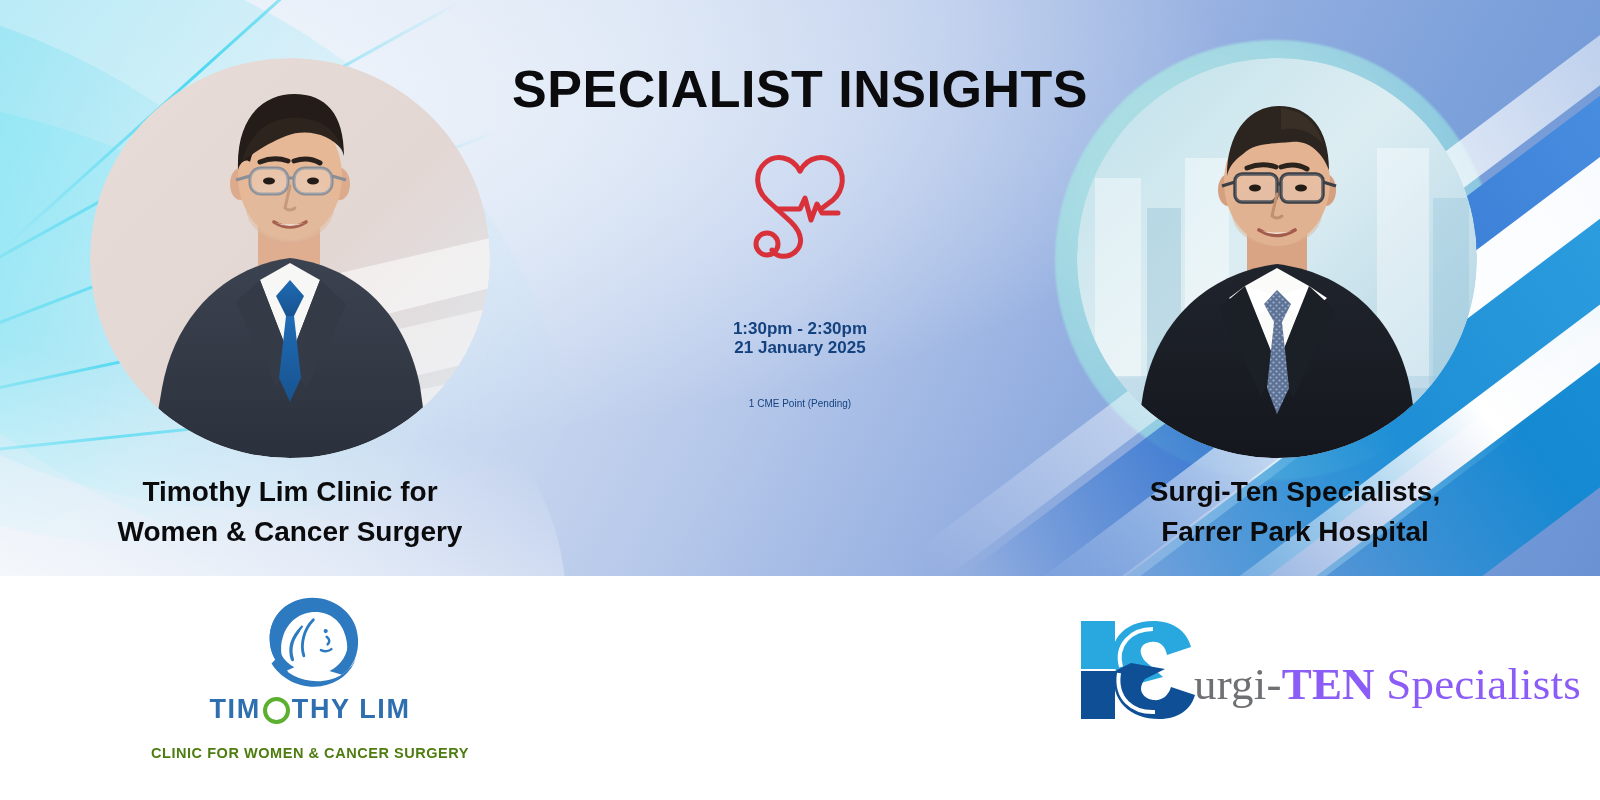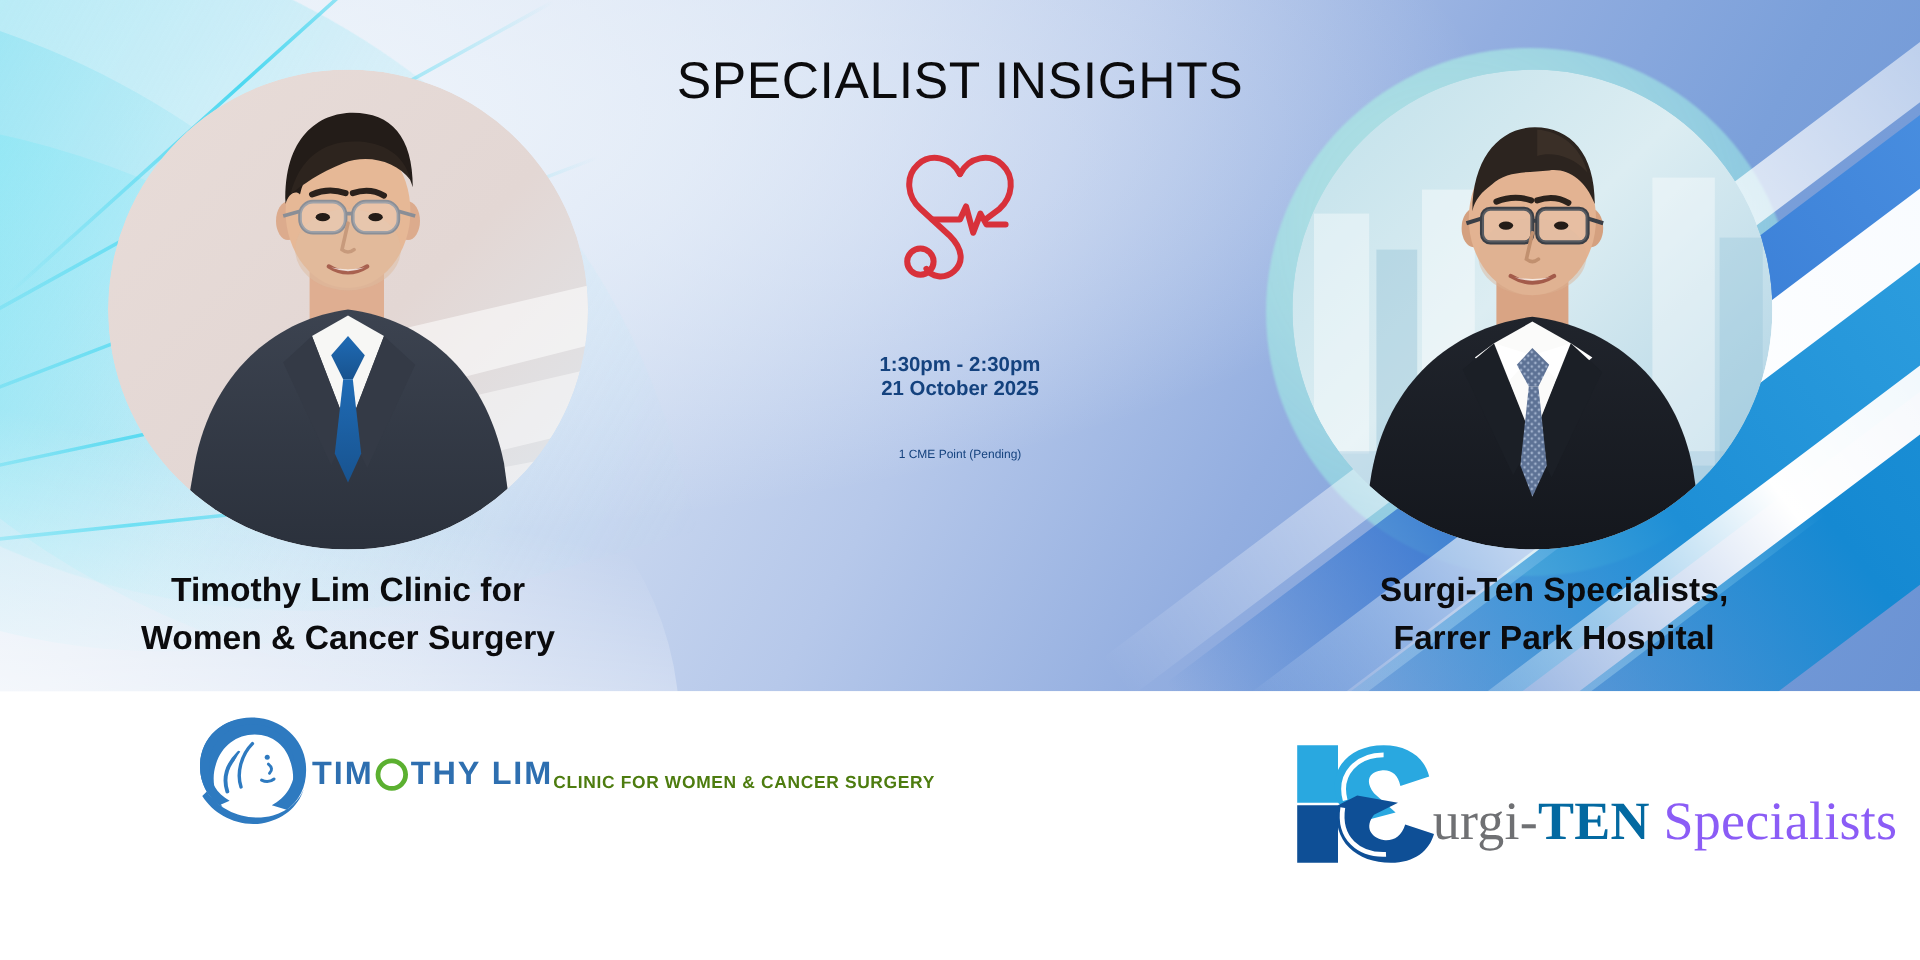--- a/index.html
+++ b/index.html
@@ -123,23 +123,23 @@
 
   
   .center-col{
     position:absolute;
     left:400px; top:0;
     width:800px; height:576px;
     text-align:center;
   }
   .hero-title{
     margin:0;
-    padding-top:46px;
-    font-size:43px;
-    font-weight:normal;
+    padding-top:62px;
+    font-size:52px;
+    font-weight:bold;
     letter-spacing:.5px;
     color:#0b0b0d;
     line-height:1.05;
   }
   .icon-wrap{
     margin-top:28px;
     display:flex;
     justify-content:center;
   }
   .time-block{
@@ -174,21 +174,21 @@
     position:absolute;
     left:0; top:576px;
     width:1600px; height:224px;
     background:#ffffff;
   }
   .logo{
     position:absolute;
     display:flex;
     align-items:center;
   }
-  #logo-timothy{left:155px; top:595px; width:310px; flex-direction:row;}
+  #logo-timothy{left:155px; top:595px; width:310px; flex-direction:column;}
   .tl-mark{width:105px;height:95px;}
   .tl-name{
     margin-top:4px;
     font-size:27px;
     font-weight:bold;
     letter-spacing:1.6px;
     color:#2e6fb0;
     white-space:nowrap;
     display:flex;
     align-items:center;
@@ -215,21 +215,21 @@
   .st-mark{width:125px;height:110px;margin-right:-6px;}
   .st-text{
     font-family:"Liberation Serif", serif;
     font-size:45px;
     letter-spacing:.2px;
     white-space:nowrap;
     position:relative;
     top:14px;
   }
   .st-text .gray{color:#6f7073;}
-  .st-text .cyan{color:#0369a1;font-weight:bold;margin-top:25px;}
+  .st-text .cyan{color:#8b5cf6;font-weight:bold;margin-top:25px;}
   .st-text .spec{color:#8b5cf6;}
 </style>
 </head>
 <body>
 
 <div id="banner">
 
   <div class="hero">
 
     <div class="ribbon rb1"></div>
@@ -428,21 +428,21 @@
 
             <path d="M30 64 H 53 l 5 -11 6 22 6 -16 5 9 h 16"></path>
 
             <circle cx="20" cy="99" r="11"></circle>
           </svg>
         </span>
       </div>
 
       <div class="time-block">
         <div>1:30pm - 2:30pm</div>
-        <div>21 October 2025</div>
+        <div>21 January 2025</div>
       </div>
 
       <div class="cme">1 CME Point (Pending)</div>
     </div>
 
     <div class="caption" id="caption-right">
       <div>Surgi-Ten Specialists,</div>
       <div>Farrer Park Hospital</div>
     </div>
 

